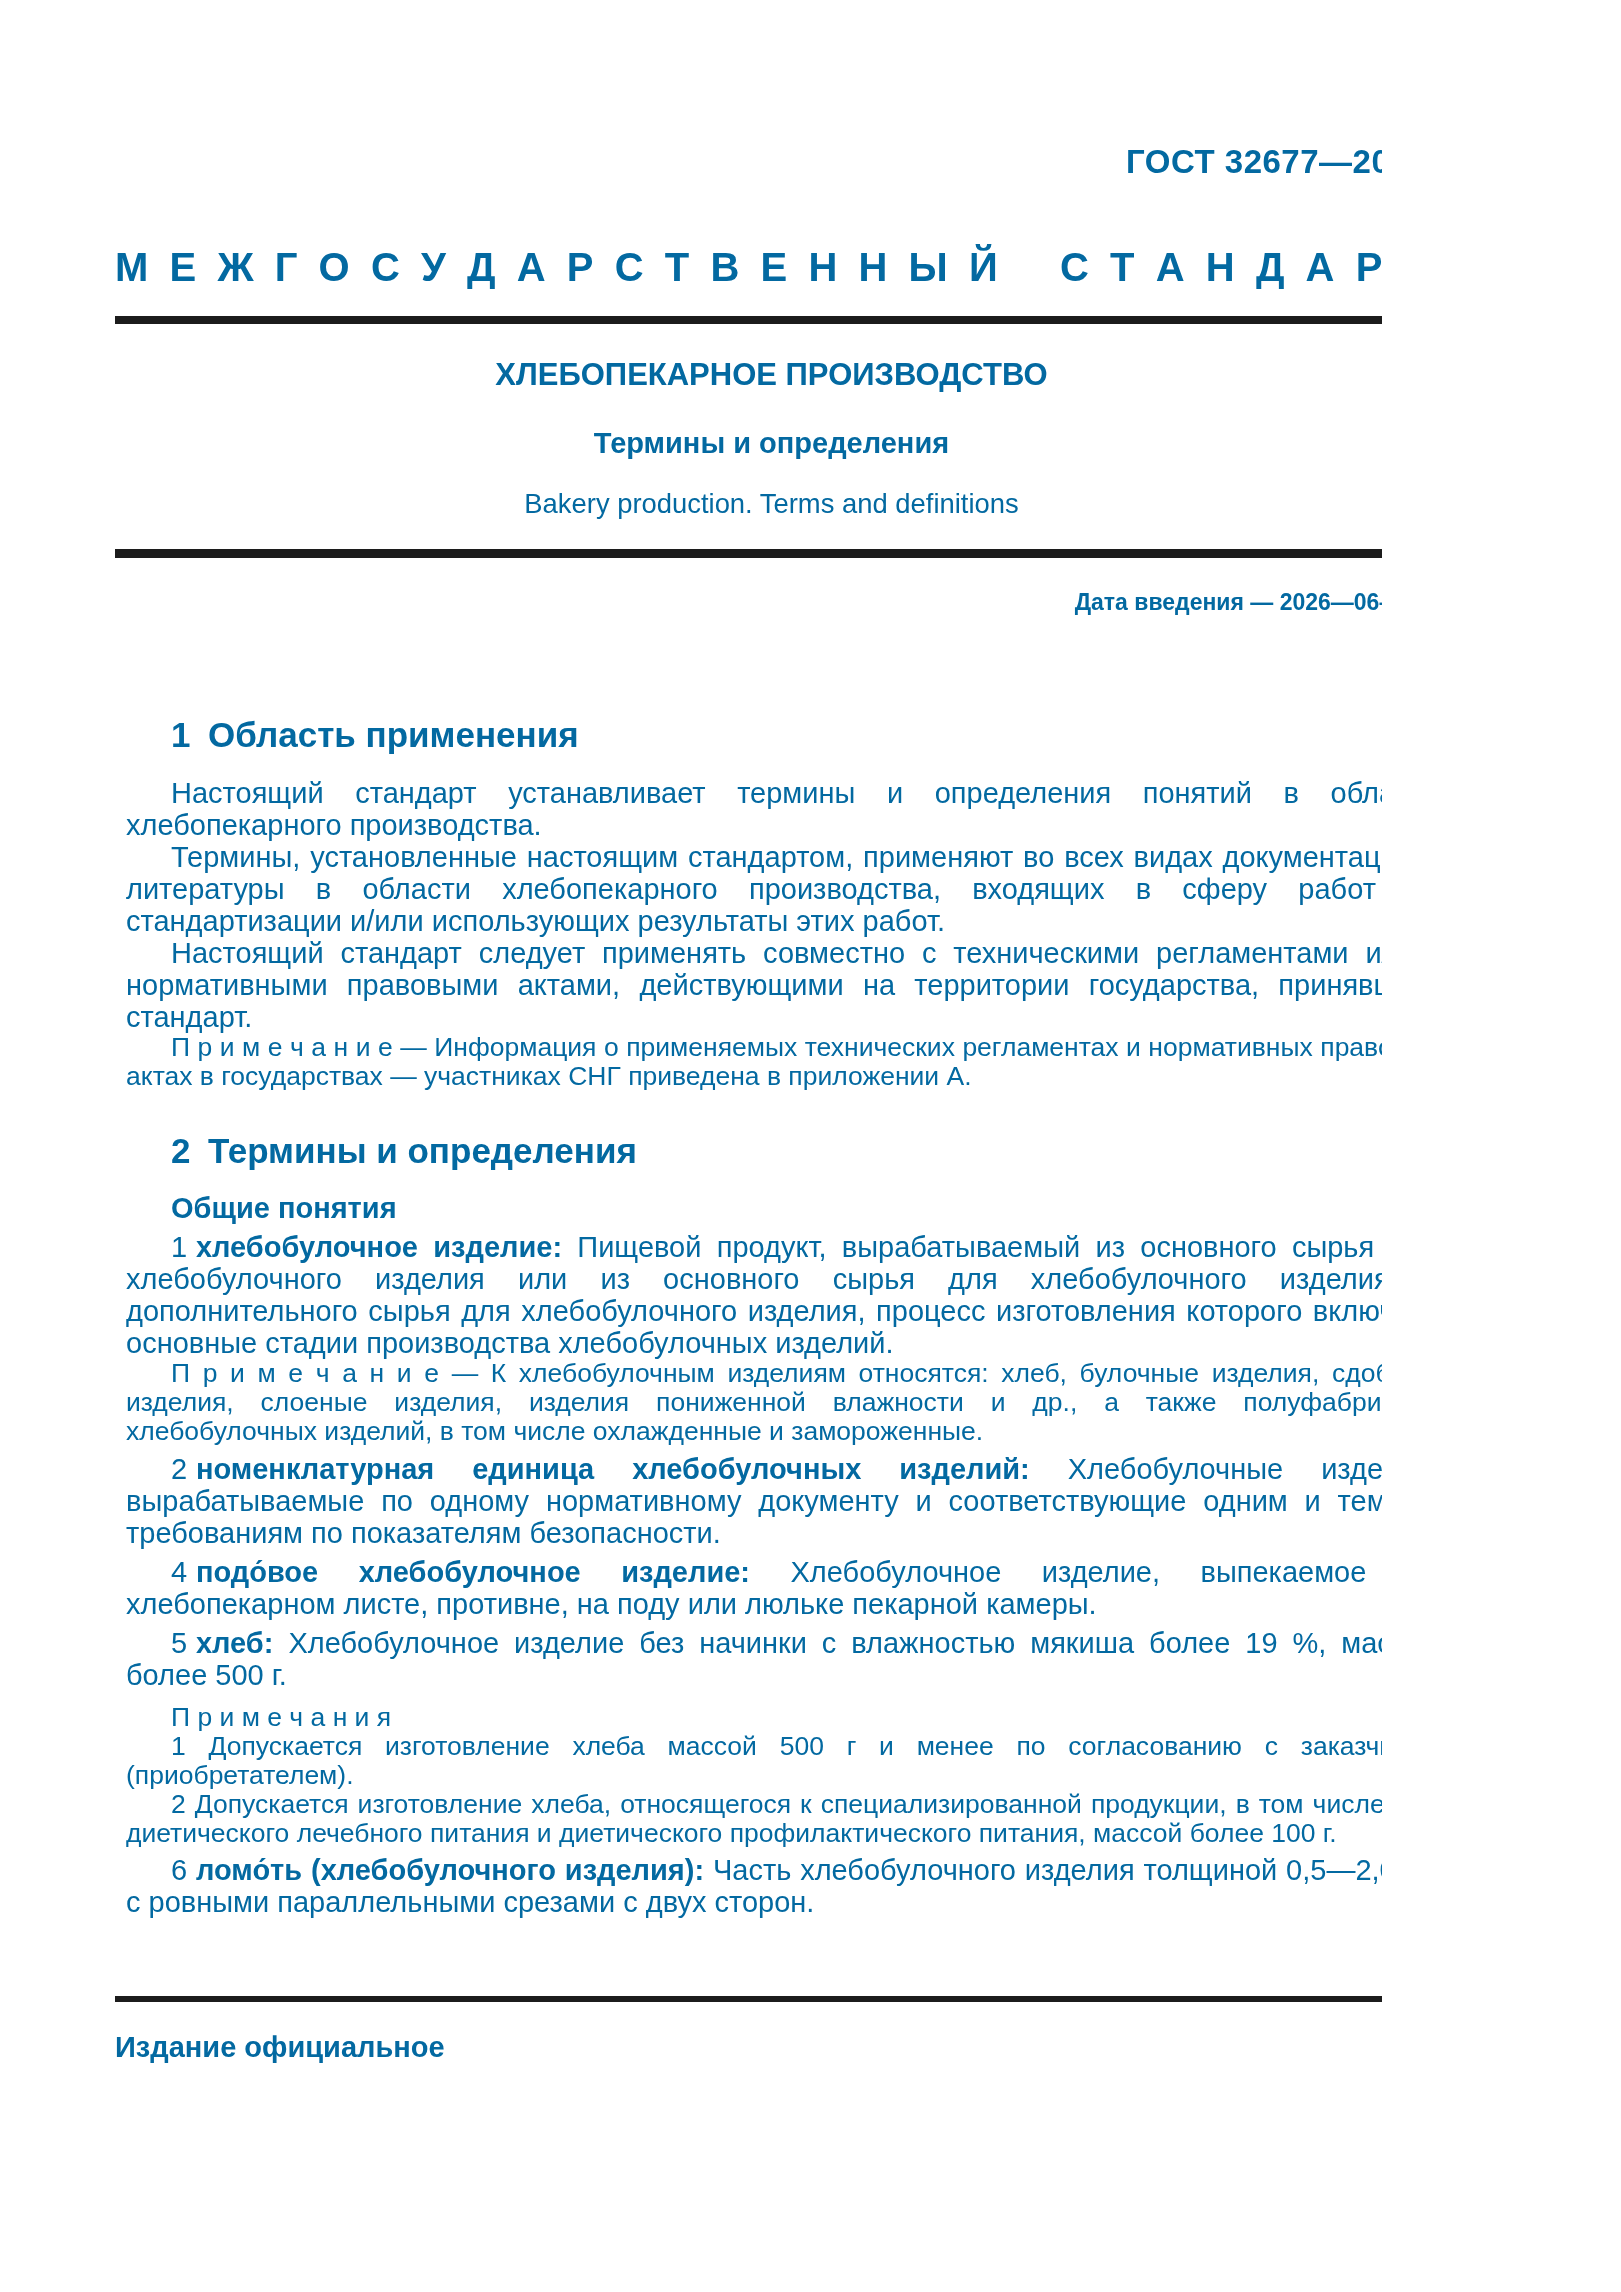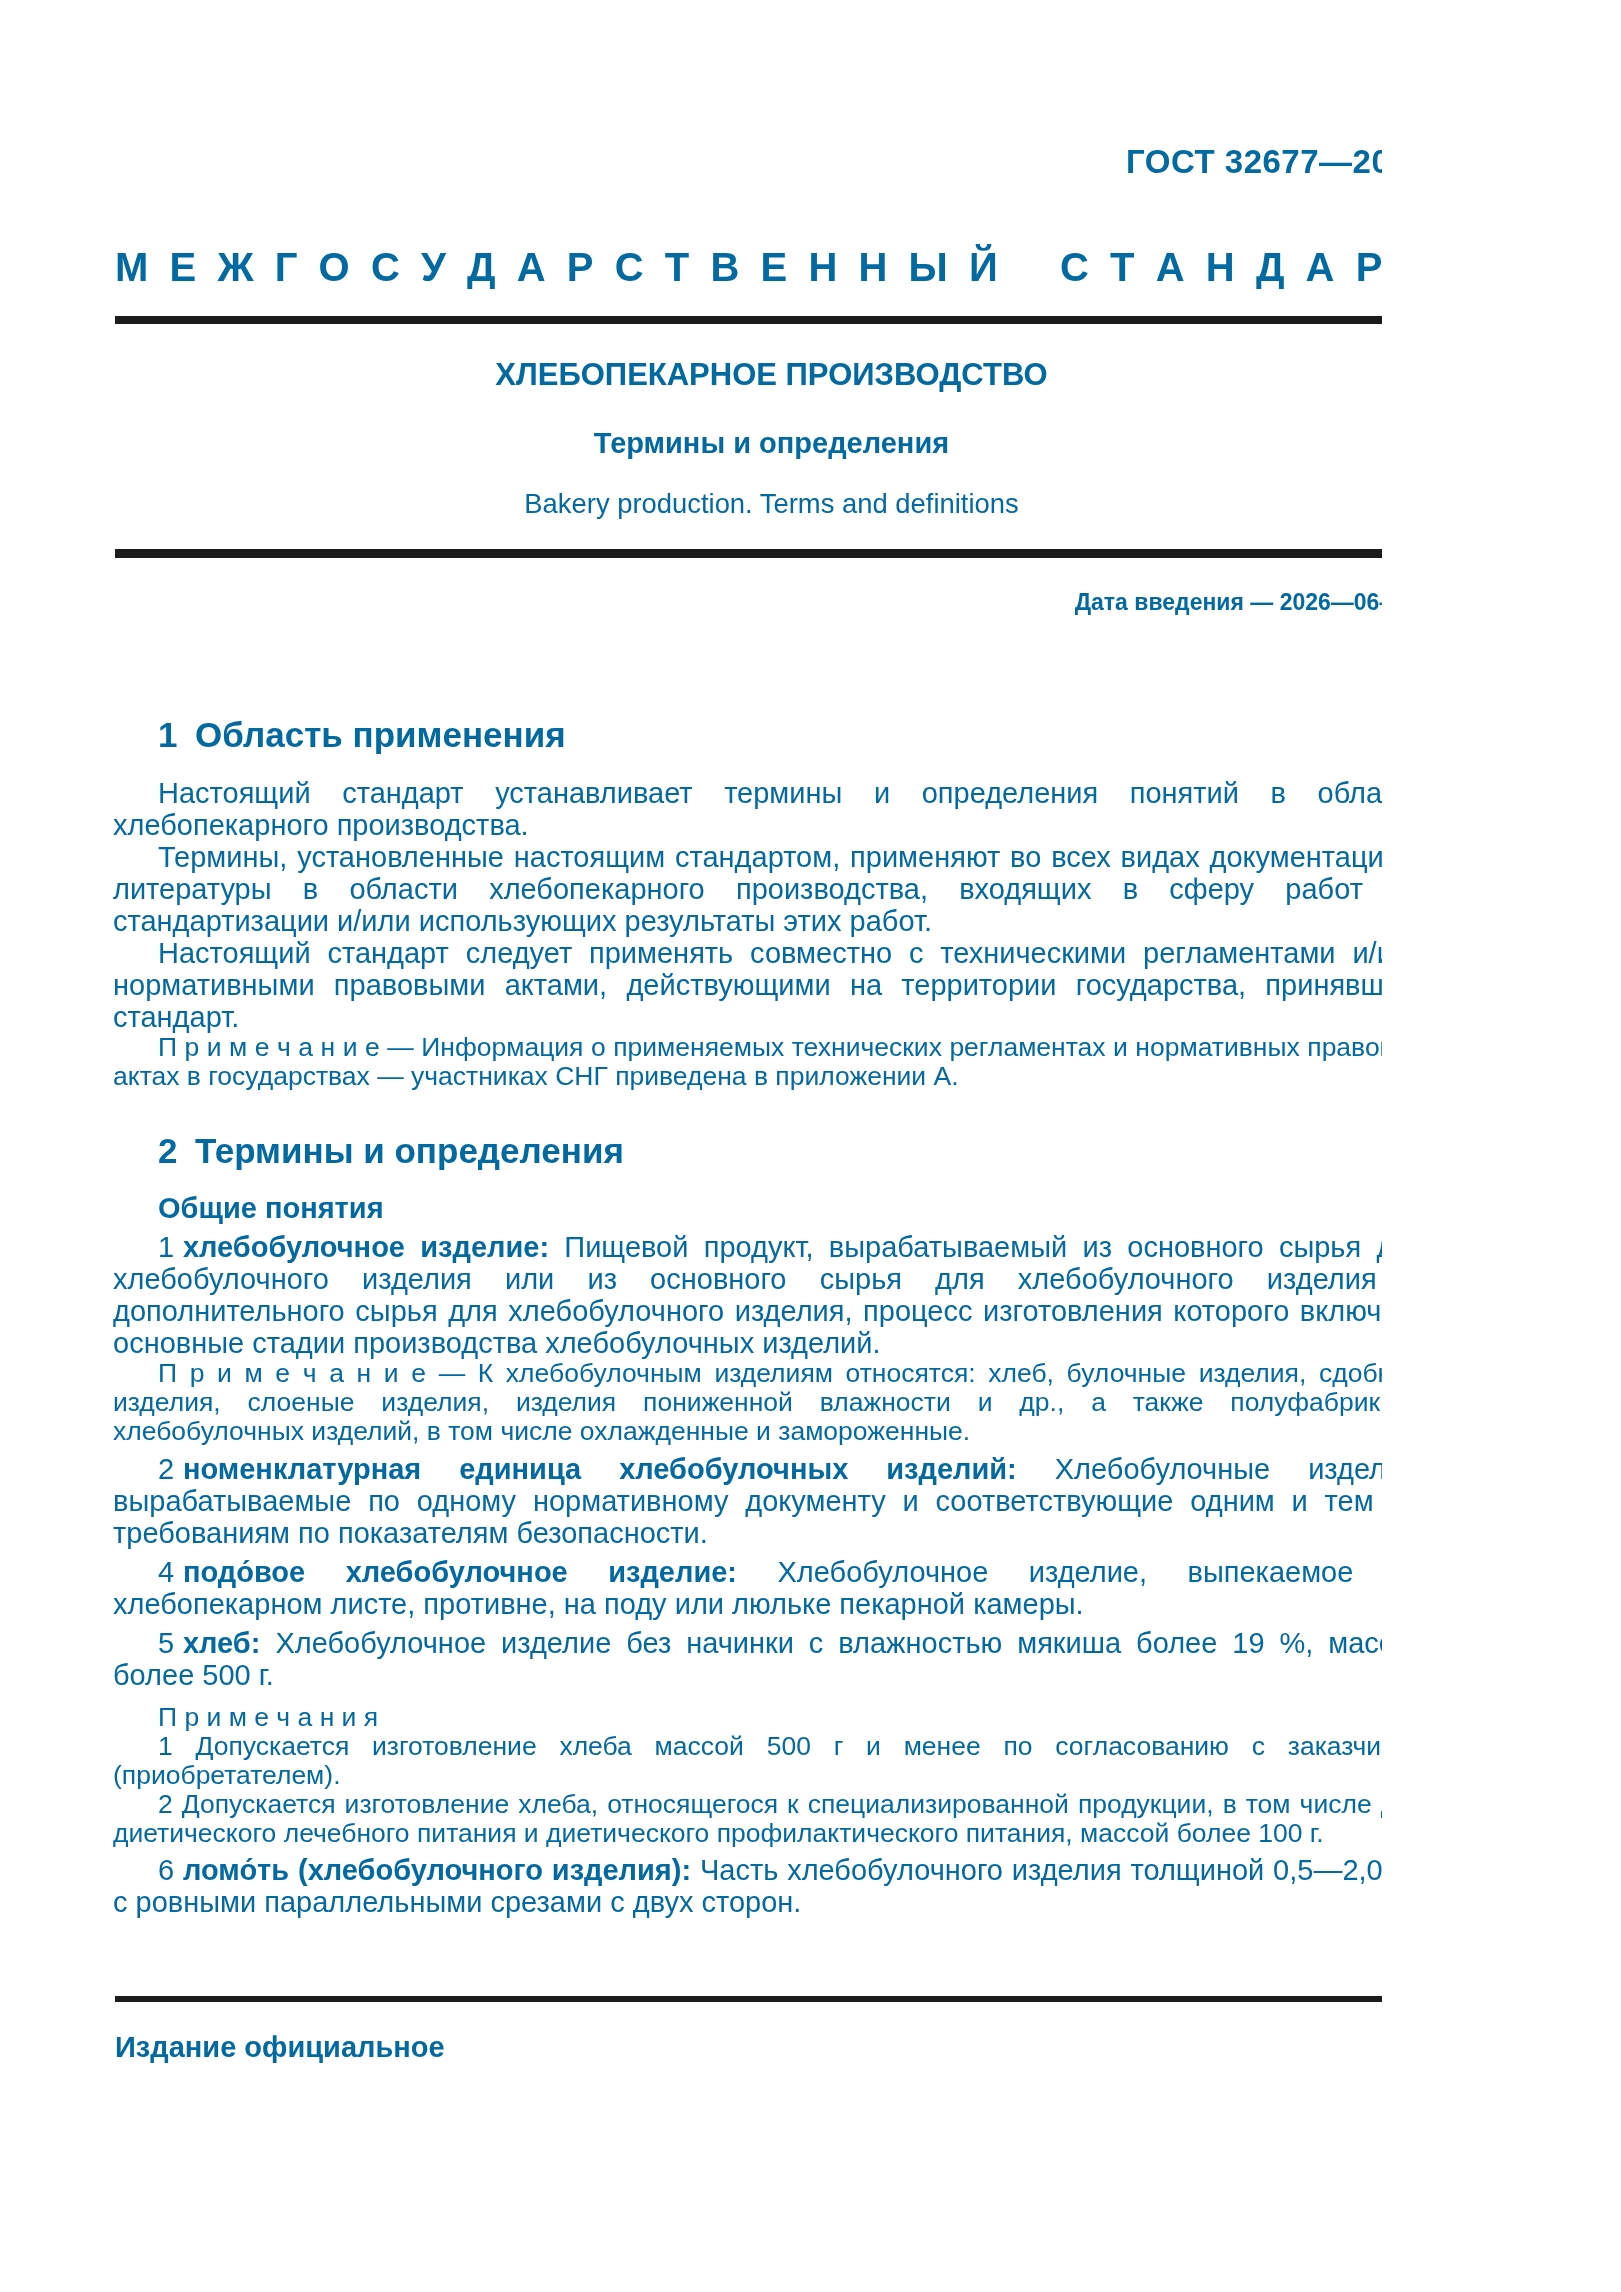--- a/index.html
+++ b/index.html
@@ -88,21 +88,21 @@
     text-align: right;
     font-size: 23px;
     font-weight: bold;
     line-height: 37px;
   }
 
   
   .main {
     position: absolute;
     top: 714px;
-    left: 113px;
+    left: 126px;
     width: 1313px;
   }
   .sec-heading {
     font-size: 35px;
     font-weight: bold;
     line-height: 41px;
     margin: 0 0 21.6px 0;
     padding-left: 45px;
   }
   .sec-heading .h-title { margin-left: 17.6px; }

